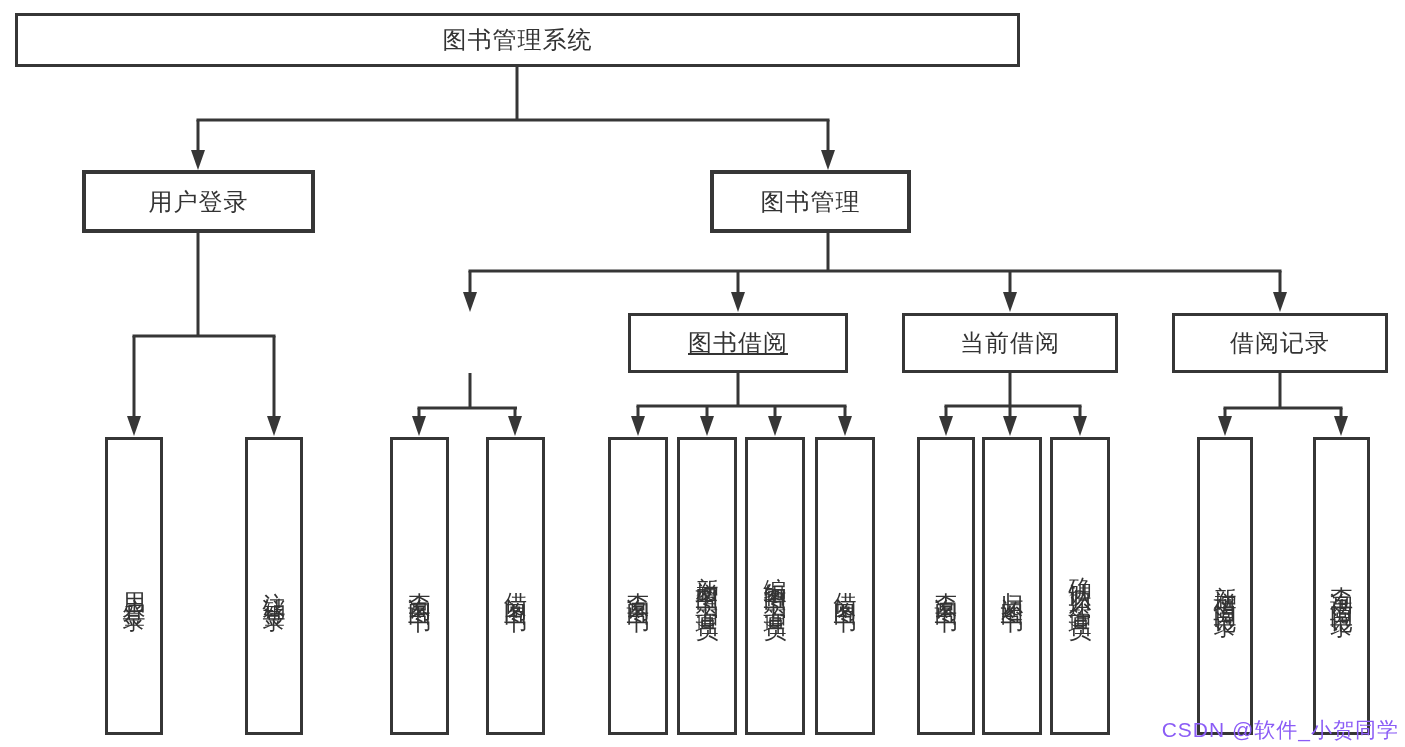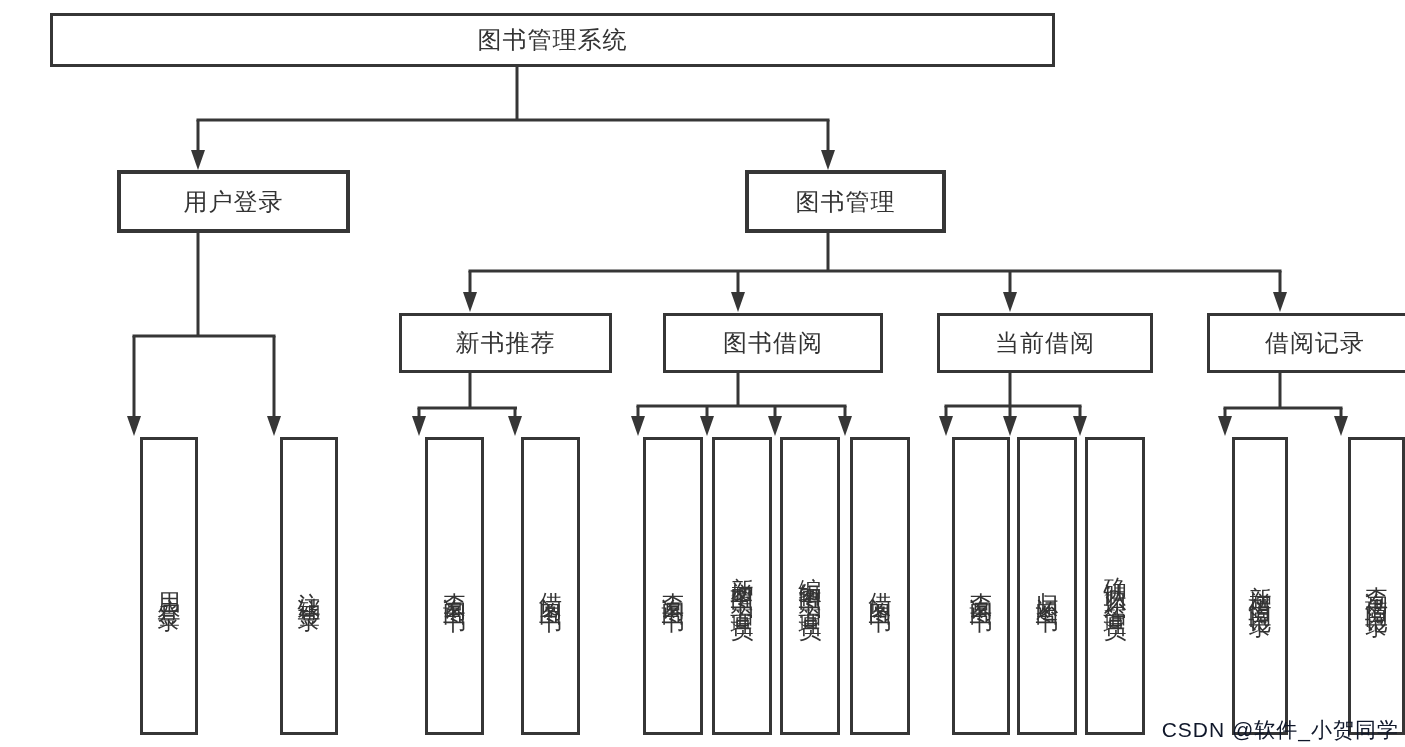--- a/index.html
+++ b/index.html
@@ -21,41 +21,40 @@
     box-sizing: border-box;
     background: #ffffff;
     border: 3px solid #363636;
     display: flex;
     align-items: center;
     justify-content: center;
     color: #333333;
     font-size: 24px;
     letter-spacing: 1px;
     white-space: nowrap;
-    margin-left: 35px;
   }
   .lv2 { border-width: 4px; }
   .lv3 { border-width: 3px; }
   .leaf {
     writing-mode: vertical-rl;
     text-orientation: mixed;
     font-size: 23px;
     letter-spacing: 6px;
     line-height: 1;
     white-space: normal;
     padding: 6px 0;
   }
   
   .b-root { left: 15px;  top: 13px;  width: 1005px; height: 54px; }
   
   .b-login { left: 82px;  top: 170px; width: 233px; height: 63px; }
   .b-mgmt  { left: 710px; top: 170px; width: 201px; height: 63px; }
   
   .b-newbook { left: 364px;  top: 313px; width: 213px; height: 60px; }
-  .b-borrow  { left: 628px;  top: 313px; width: 220px; height: 60px; }
+  .b-borrow  { left: 628px;  top: 313px; width: 220px; height: 60px; text-decoration: underline; }
   .b-current { left: 902px;  top: 313px; width: 216px; height: 60px; }
   .b-records { left: 1172px; top: 313px; width: 216px; height: 60px; }
   
   .b-l1  { left: 105px;  width: 58px; }
   .b-l2  { left: 245px;  width: 58px; }
   .b-l3  { left: 390px;  width: 59px; }
   .b-l4  { left: 486px;  width: 59px; }
   .b-l5  { left: 608px;  width: 60px; }
   .b-l6  { left: 677px;  width: 60px; }
   .b-l7  { left: 745px;  width: 60px; }
@@ -64,21 +63,21 @@
   .b-l10 { left: 982px;  width: 60px; }
   .b-l11 { left: 1050px; width: 60px; }
   .b-l12 { left: 1197px; width: 56px; }
   .b-l13 { left: 1313px; width: 57px; }
   .leaf { top: 437px; height: 298px; }
   .watermark {
     position: absolute;
     right: 6px;
     bottom: 3px;
     font-size: 21px;
-    color: #0f172a;
+    color: #8b5cf6;
     letter-spacing: 1px;
   }
 </style>
 </head>
 <body>
 
 <div class="canvas">
 
   <svg class="connectors" viewBox="0 0 1405 747" xmlns="http://www.w3.org/2000/svg">
     <g stroke="#363636" stroke-width="3" fill="none">
@@ -147,21 +146,20 @@
       <path d="M1218 416 H1232 L1225 436 Z"></path>
       <path d="M1334 416 H1348 L1341 436 Z"></path>
     </g>
   </svg>
 
   <div class="box b-root">图书管理系统</div>
 
   <div class="box lv2 b-login">用户登录</div>
   <div class="box lv2 b-mgmt">图书管理</div>
 
-  <div class="box lv3 b-newbook">新书推荐</div>
   <div class="box lv3 b-borrow">图书借阅</div>
   <div class="box lv3 b-records">借阅记录</div>
   <div class="box lv3 b-current">当前借阅</div>
 
   <div class="box leaf b-l1">用户登录</div>
   <div class="box leaf b-l2">注销登录</div>
 
   <div class="box leaf b-l3">查询图书</div>
   <div class="box leaf b-l4">借阅图书</div>
 

